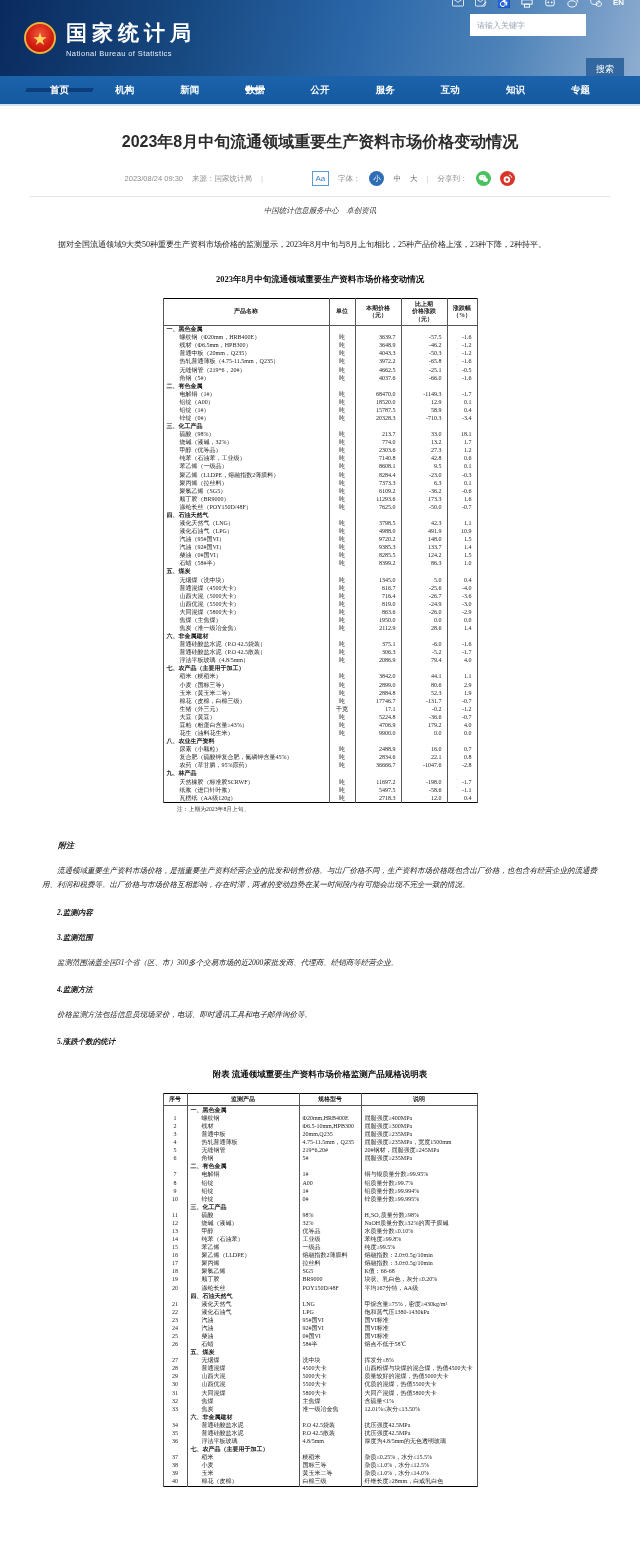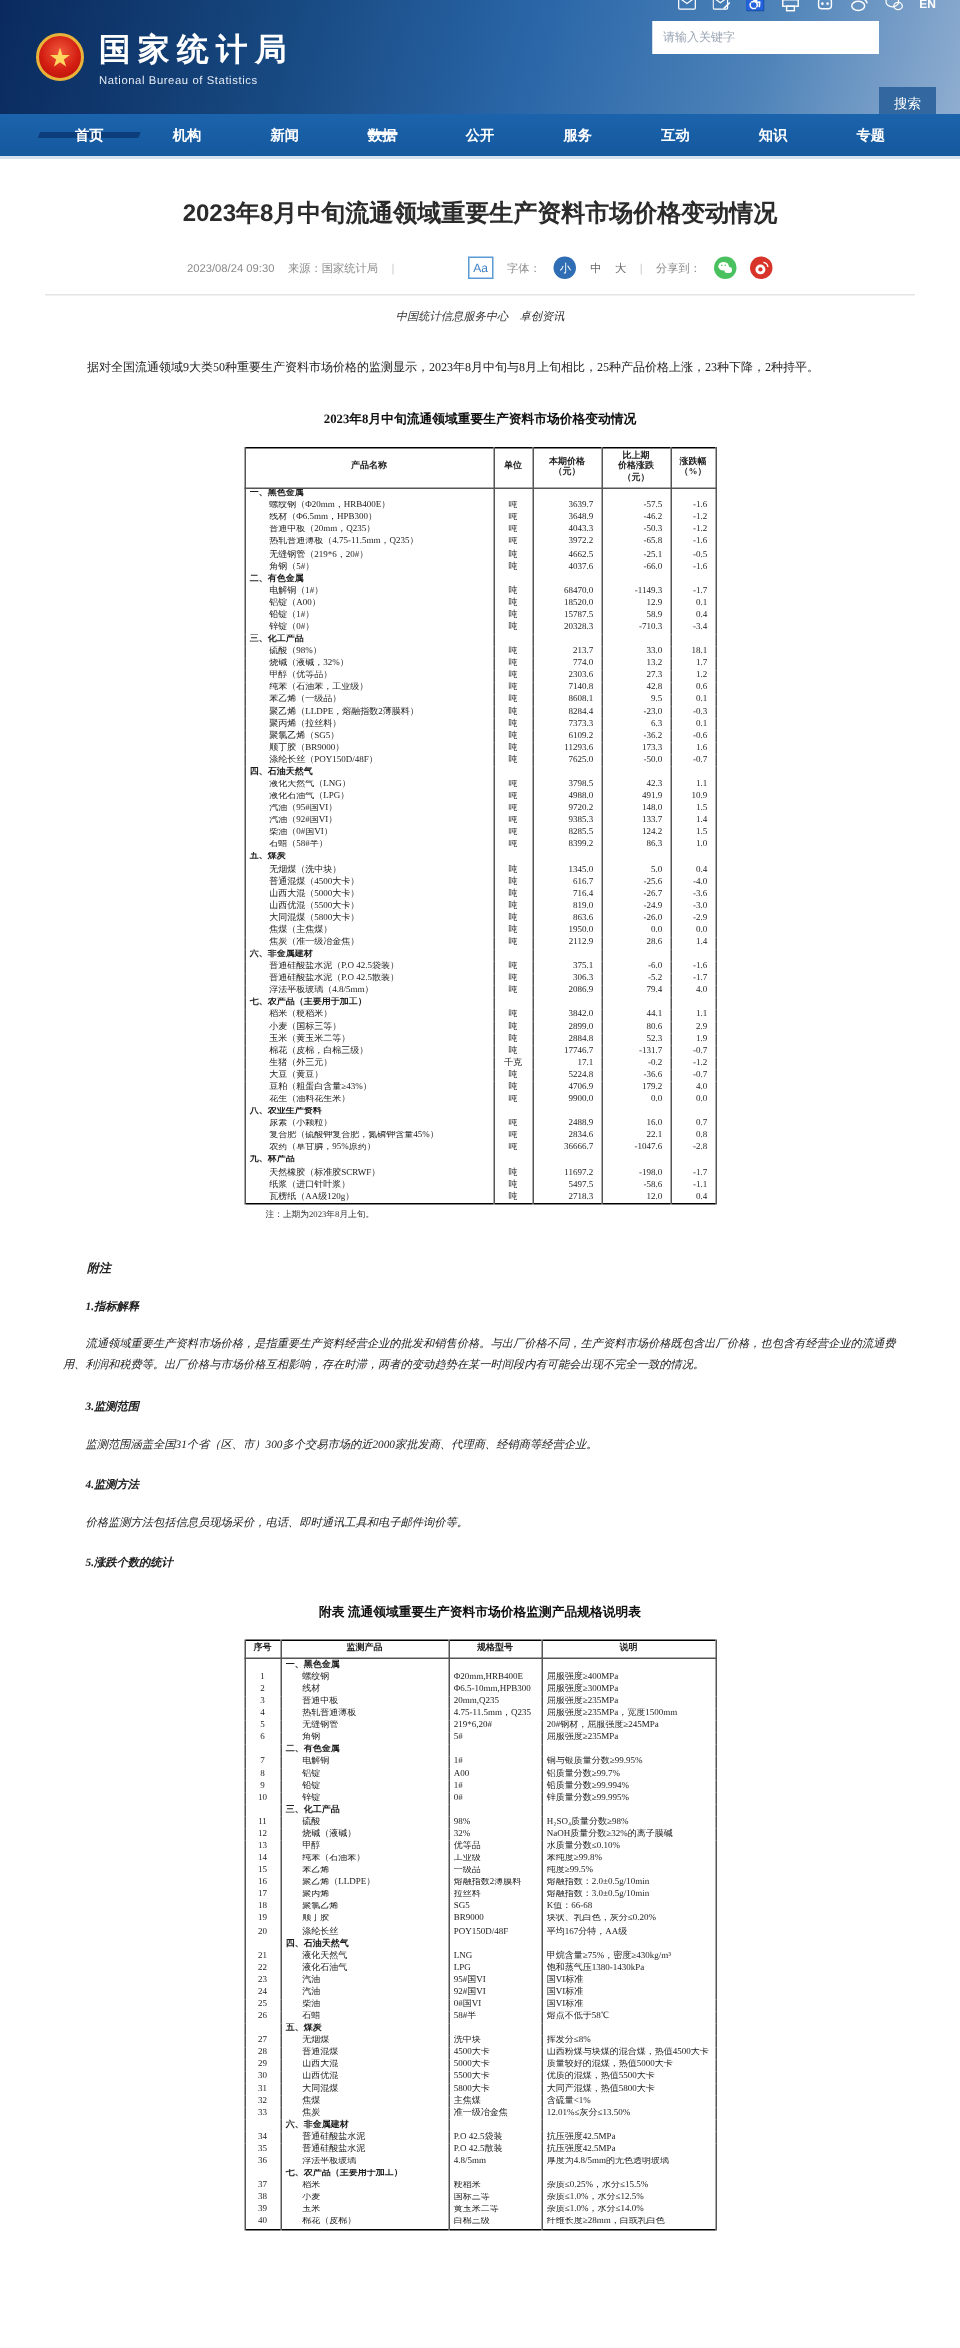--- a/index.html
+++ b/index.html
@@ -18,22 +18,22 @@
     font-size:15px; line-height:1; }
   .site-cn { color:#fff; font-size:21px; font-weight:bold; letter-spacing:5px; }
   .site-en { color:#e8eef6; font-size:7.5px; letter-spacing:0.4px; margin-top:2px; }
   .header-right { display:flex; flex-direction:column; align-items:flex-end; gap:6px; }
   .icon-row { display:flex; align-items:center; gap:11px; color:#fff; }
   .hicon { display:inline-flex; width:12px; height:12px; align-items:center; justify-content:center; cursor:pointer; }
   .hicon svg { width:12px; height:12px; }
   .hicon.uni { font-size:11px; line-height:1; }
   .lang { color:#fff; font-size:8px; font-weight:bold; cursor:pointer; }
   .search-row { display:flex; }
-  .search-input { width:151px; height:22px; border:1px solid #fff; background:#fff; padding:0 6px;
-     font-size:8px; color:#333; outline:none;font-family:Liberation Mono, monospace; }
+  .search-input { width:116px; height:22px; border:1px solid #fff; background:#fff; padding:0 6px;
+     font-size:8px; color:#333; outline:none; }
   .search-input::placeholder { color:#9aa6b5; }
   .search-btn { width:38px; height:22px; border:none; background:#32679f; color:#fff; font-size:9px; cursor:pointer;margin-top:44px; }
 
   
   .main-nav { height:30px; flex:none; background:linear-gradient(#1b63ac,#15599e); display:flex;
     align-items:stretch; justify-content:space-between; padding:12px 40px; position:relative;
     border-bottom:2px solid #d4e2f0; }
   .nav-item { position:relative; display:flex; align-items:center; padding:0 10px; color:#fff;
     font-size:9.5px; font-weight:bold; cursor:pointer; }
   .nav-item.home::before { content:""; position:absolute; left:-14px; right:-14px; top:0; bottom:0;
@@ -657,22 +657,22 @@
           <td class="num">12.0</td>
           <td class="num">0.4</td>
         </tr>
       </tbody>
   </table>
   <div class="tbl-footnote">注：上期为2023年8月上旬。</div>
 
   <section class="notes">
     <div class="notes-heading">附注</div>
     <div id="notes-list">
-        <div class="note-title">1.指标解释</div>
         <div class="note-body">流通领域重要生产资料市场价格，是指重要生产资料经营企业的批发和销售价格。与出厂价格不同，生产资料市场价格既包含出厂价格，也包含有经营企业的流通费用、利润和税费等。出厂价格与市场价格互相影响，存在时滞，两者的变动趋势在某一时间段内有可能会出现不完全一致的情况。</div>
+        <div class="note-title">2.监测内容</div>
         <div class="note-title">3.监测范围</div>
         <div class="note-body">监测范围涵盖全国31个省（区、市）300多个交易市场的近2000家批发商、代理商、经销商等经营企业。</div>
         <div class="note-title">4.监测方法</div>
         <div class="note-body">价格监测方法包括信息员现场采价，电话、即时通讯工具和电子邮件询价等。</div>
         <div class="note-title">5.涨跌个数的统计</div>
       </div>
   </section>
 
   <div class="tbl-title">附表 流通领域重要生产资料市场价格监测产品规格说明表</div>
   <table class="dtable" style="width:314px">

